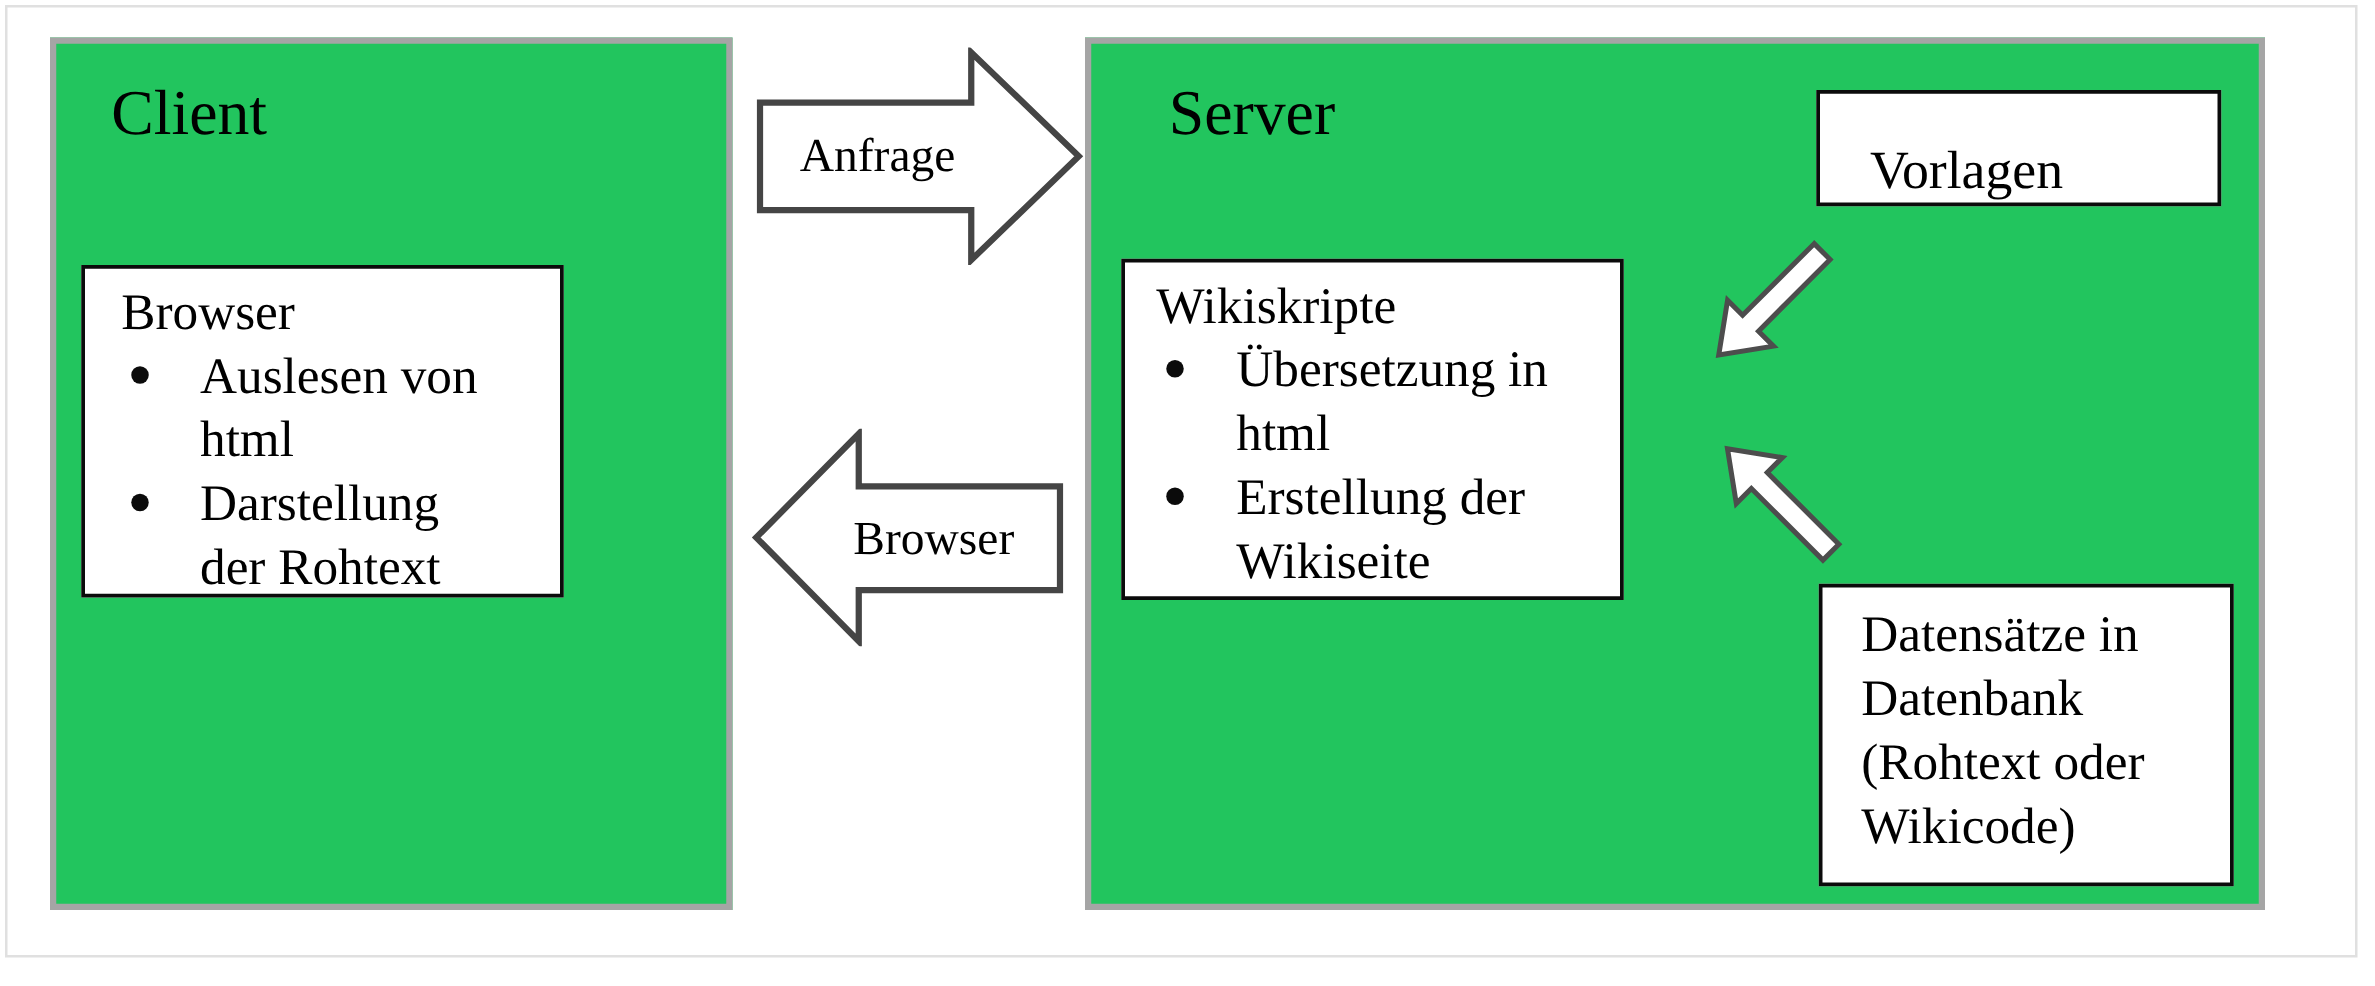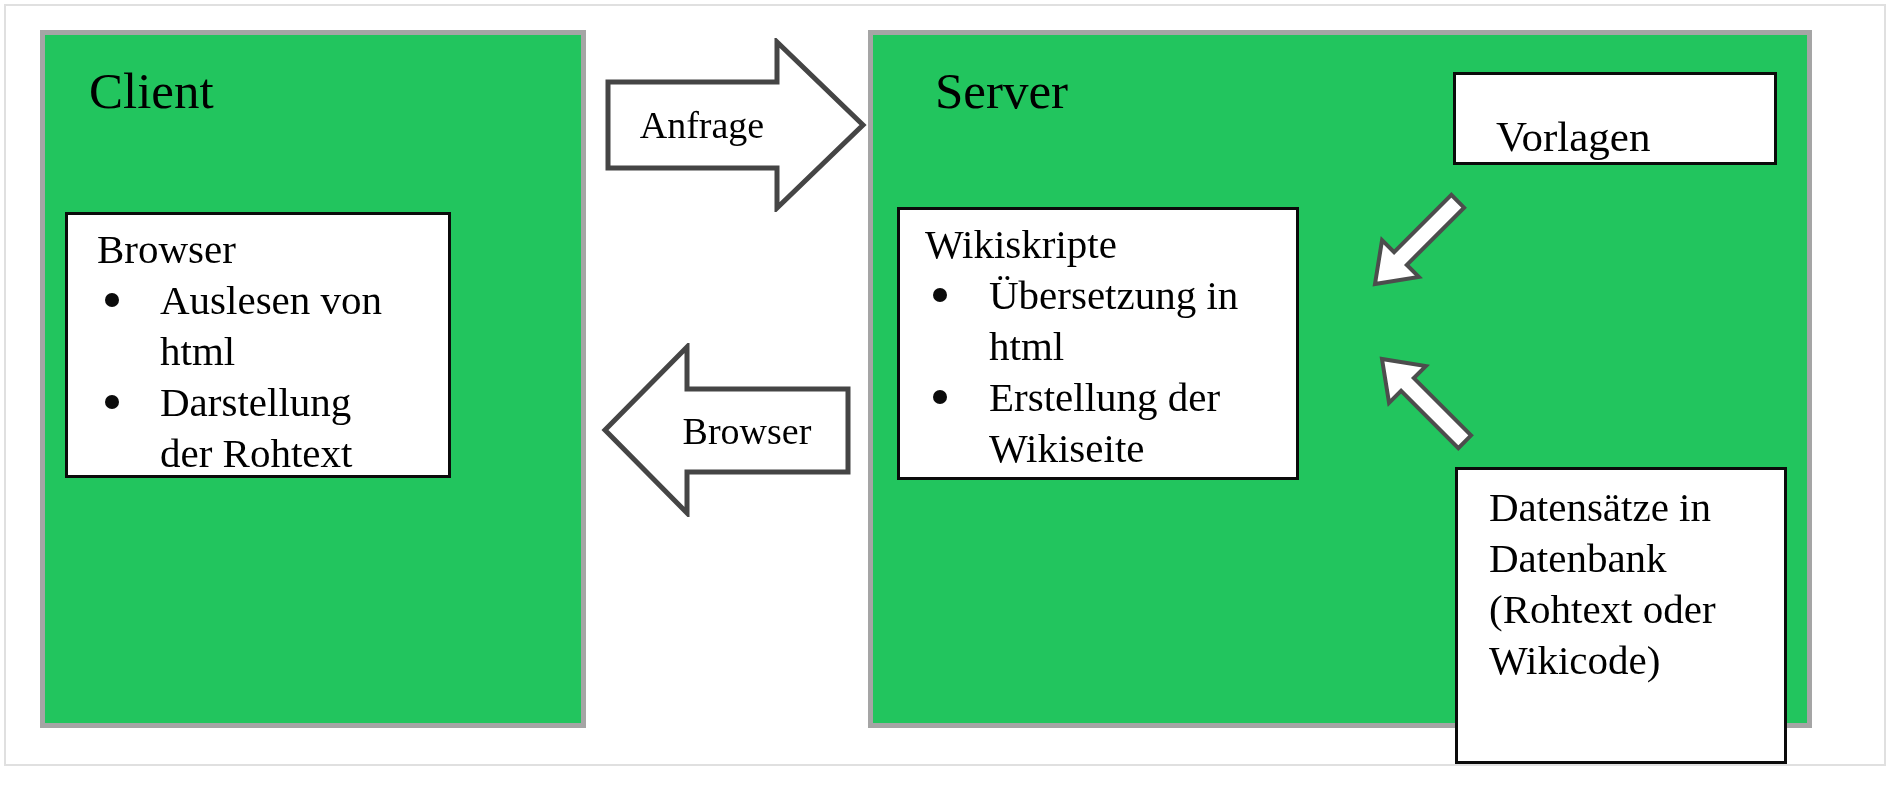--- a/index.html
+++ b/index.html
@@ -74,21 +74,21 @@
   }
   .wikiscripts-box ul.bullet-list li { padding-left: 64px; }
   
   .vorlagen-box {
     left: 580px; top: 37px; width: 324px; height: 93px;
     display: flex; align-items: flex-end;
     padding: 0 0 0 40px;
     font-size: 43px;
   }
   .datasets-box {
-    left: 582px; top: 432px; width: 332px; height: 297px;
+    left: 582px; top: 432px; width: 332px; height: 242px;
     padding: 12px 38px 0 31px;
   }
   
   .block-arrow { position: absolute; }
   .arrow-request  { left: 605px; top: 38px;  width: 262px; height: 174px; }
   .arrow-response { left: 601px; top: 343px; width: 250px; height: 174px; }
   .block-arrow svg { position: absolute; left: 0; top: 0; display: block; }
   .arrow-label {
     position: absolute;
     display: flex;

